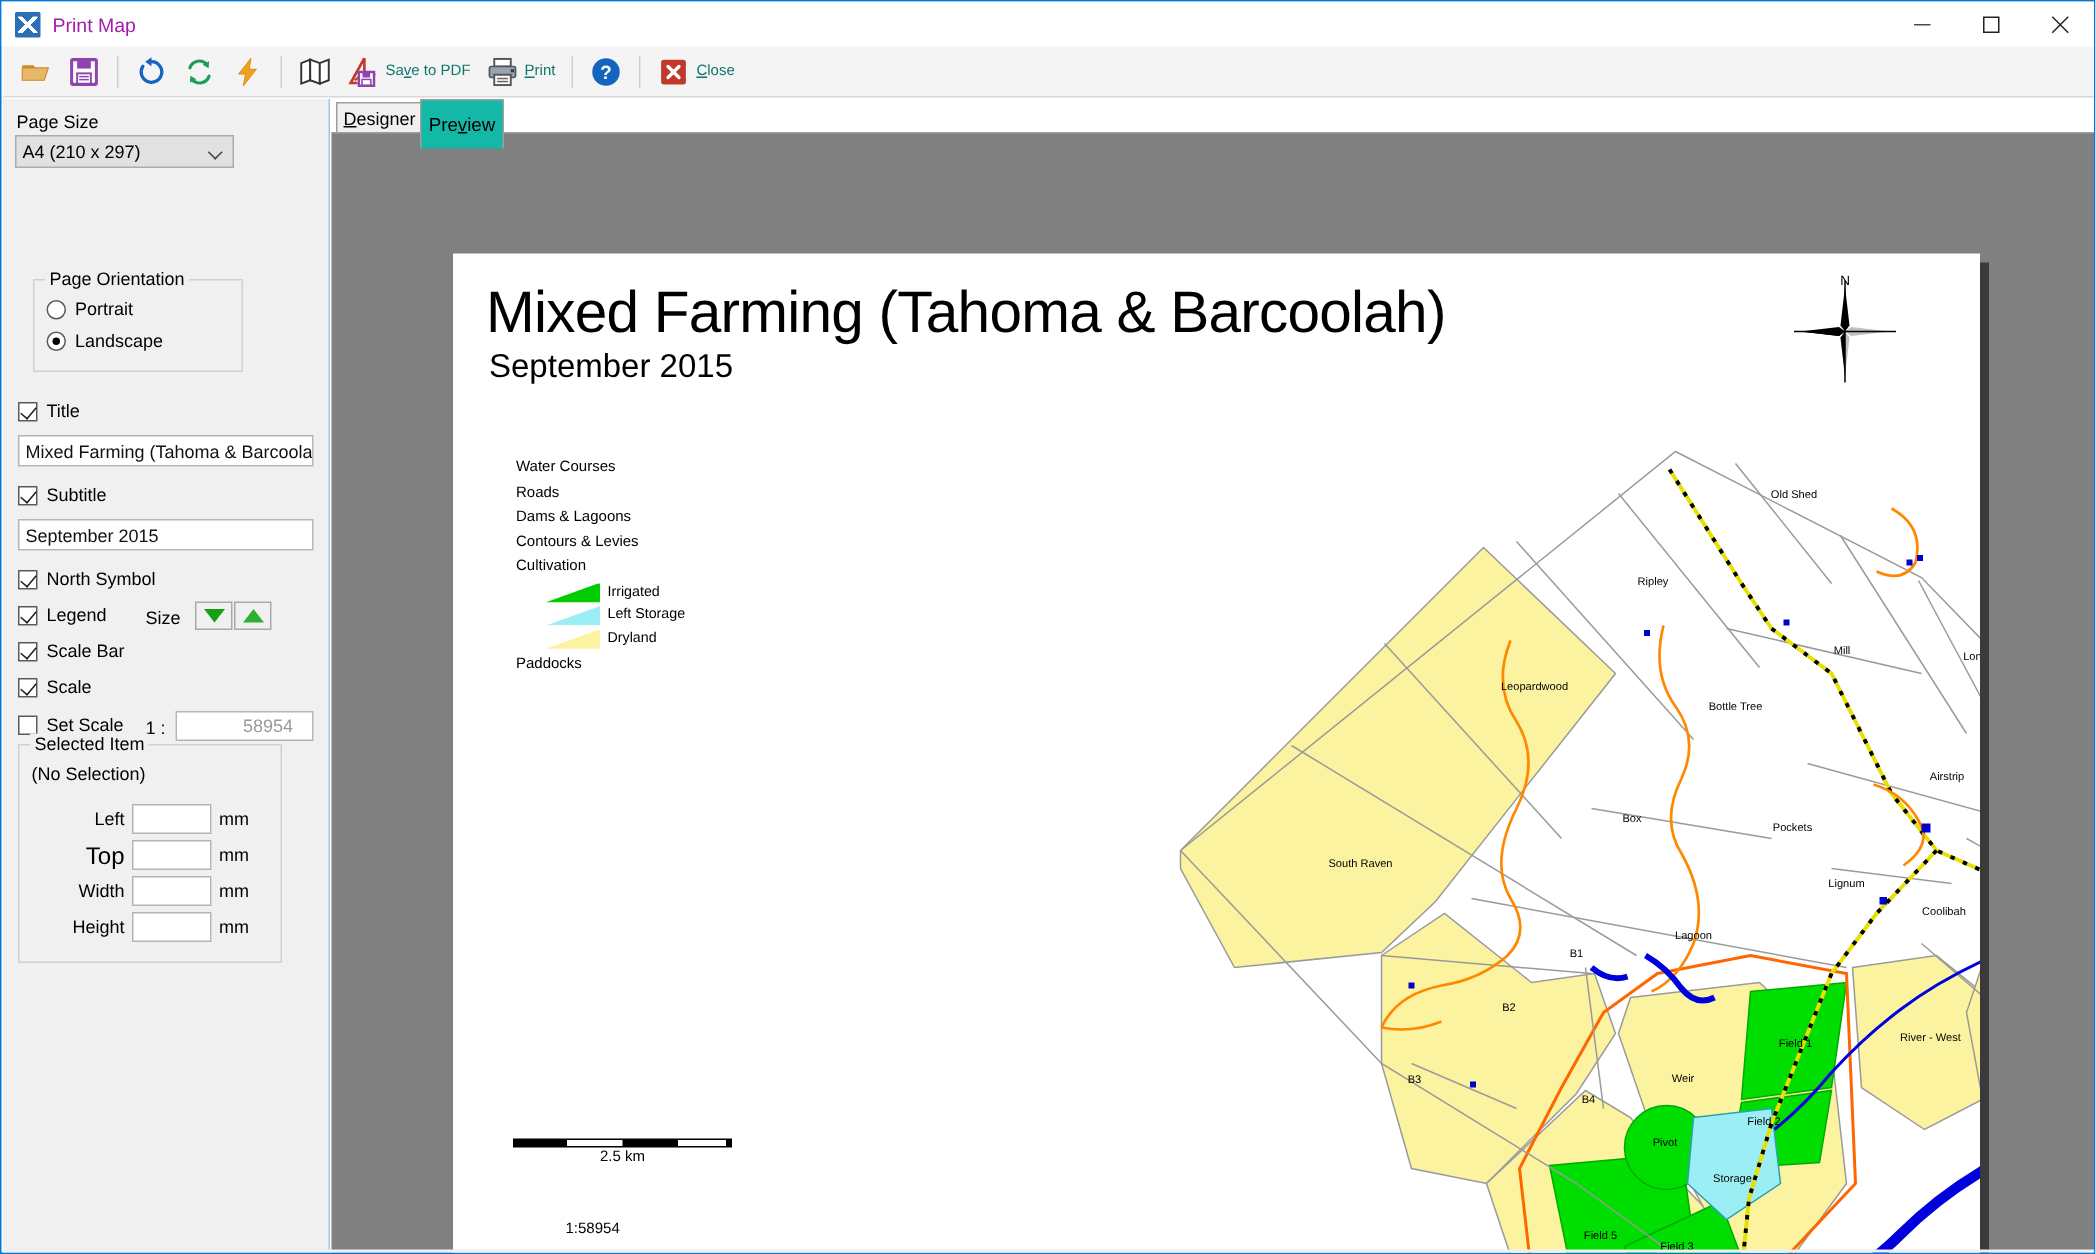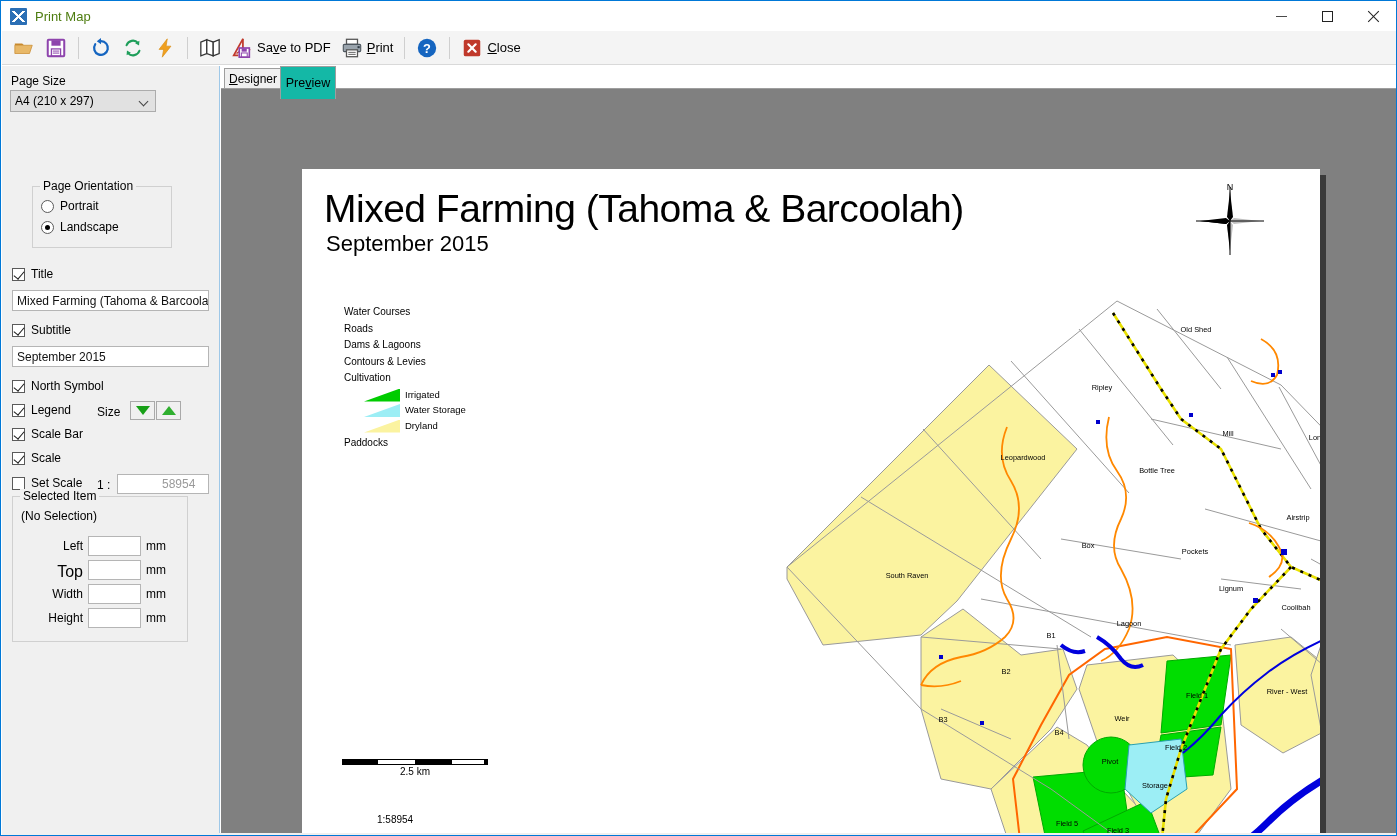--- a/index.html
+++ b/index.html
@@ -33,21 +33,21 @@
     border-radius: 1px;
   }
   #title-icon::before {
     content: ""; position: absolute; left: 2px; top: 3px;
     width: 13px; height: 11px;
     background:
       linear-gradient(45deg, transparent 42%, #ffffff 42%, #ffffff 58%, transparent 58%),
       linear-gradient(-45deg, transparent 42%, #ffffff 42%, #ffffff 58%, transparent 58%);
   }
   #title-text {
-    font-size: 13px; color: #4d7c0f; flex: 1 1 auto;
+    font-size: 13px; color: #a21caf; flex: 1 1 auto;
   }
   .wbtn {
     width: 46px; height: 30px; display: flex; align-items: center; justify-content: center;
     flex: 0 0 auto; cursor: default;
   }
   .wb-min { width: 11px; height: 1px; background: #4a4a4a; }
   .wb-max { width: 11px; height: 11px; border: 1px solid #222; }
   .wb-close { position: relative; width: 13px; height: 13px; }
   .wb-close::before, .wb-close::after {
     content: ""; position: absolute; left: -1px; top: 6px; width: 15px; height: 1px;
@@ -61,21 +61,21 @@
     position: absolute; left: 1px; top: 30px; width: 1394px; height: 34px;
     background: #f4f4f4;
     border-bottom: 1px solid #d9d9d9;
     display: flex; align-items: center; padding-left: 6px;
   }
   .tb-item {
     height: 28px; display: flex; align-items: center; padding: 0 4px;
     cursor: default; border: 1px solid transparent; border-radius: 2px;
     white-space: nowrap;
   }
-  .tb-label { font-size: 13px; color: #000000; margin-left: 4px; }
+  .tb-label { font-size: 10px; color: #0f766e; margin-left: 4px; }
   .tb-sep { width: 1px; height: 22px; background: #cfcfcf; margin: 0 6px; }
   .ico { width: 22px; height: 22px; display:block; flex: 0 0 auto; }
 
   
   #leftpanel {
     position: absolute; left: 1px; top: 65px; width: 218px; height: 769px;
     background: #f0f0f0;
     border-right: 1px solid #9ec8e8;
   }
   .lp-label { font-size: 12px; color: #000; }
@@ -95,21 +95,21 @@
     transform: rotate(45deg);
   }
 
   .groupbox {
     position: absolute; border: 1px solid #d0d0d0;
   }
   .groupbox > .gb-title {
     position: absolute; top: -8px; left: 7px; background: #f0f0f0;
     padding: 0 3px; font-size: 12px; color: #000;
   }
-  #grp-orientation { left: 30px; top: 120px; width: 140px; height: 62px; }
+  #grp-orientation { left: 20px; top: 120px; width: 140px; height: 62px; }
   #grp-selitem     { left: 10px; top: 430px; width: 176px; height: 146px; }
 
   .radio-row, .check-row { position: absolute; display: flex; align-items: center; cursor: default; }
   .radio {
     width: 13px; height: 13px; border: 1px solid #5a5a5a; border-radius: 50%;
     background: #fff; position: relative; flex: 0 0 auto; margin-right: 6px;
   }
   .radio.on::after {
     content: ""; position: absolute; left: 3px; top: 3px; width: 5px; height: 5px;
     border-radius: 50%; background: #000;
@@ -460,21 +460,21 @@
           <div class="lg-row">Dams &amp; Lagoons</div>
           <div class="lg-row">Contours &amp; Levies</div>
           <div class="lg-row">Cultivation</div>
 
           <div class="lg-swrow">
             <span class="lg-sw" style="clip-path: polygon(0px 100%, 100% 0px, 100% 100%); background: rgb(0, 204, 0);"></span>
             <span class="lg-swlabel">Irrigated</span>
           </div>
           <div class="lg-swrow">
             <span class="lg-sw" style="clip-path: polygon(0px 100%, 100% 0px, 100% 100%); background: rgb(156, 238, 245);"></span>
-            <span class="lg-swlabel">Water Storage</span>
+            <span class="lg-swlabel">Left Storage</span>
           </div>
           <div class="lg-swrow">
             <span class="lg-sw" style="clip-path: polygon(0px 100%, 100% 0px, 100% 100%); background: rgb(251, 243, 160);"></span>
             <span class="lg-swlabel">Dryland</span>
           </div>
 
           <div class="lg-row" style="margin-top:2px;">Paddocks</div>
         </div>
 
         <div id="scalebar">

